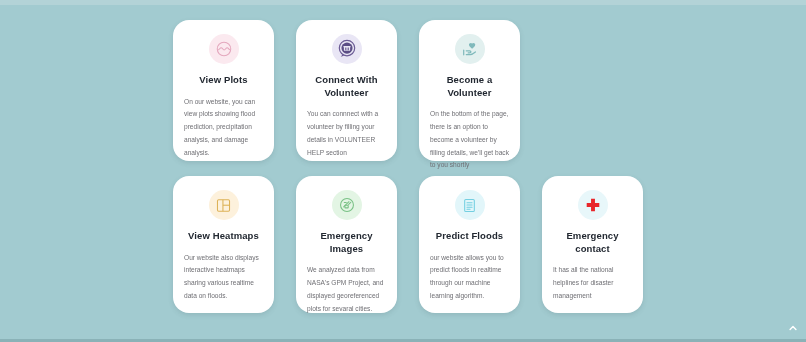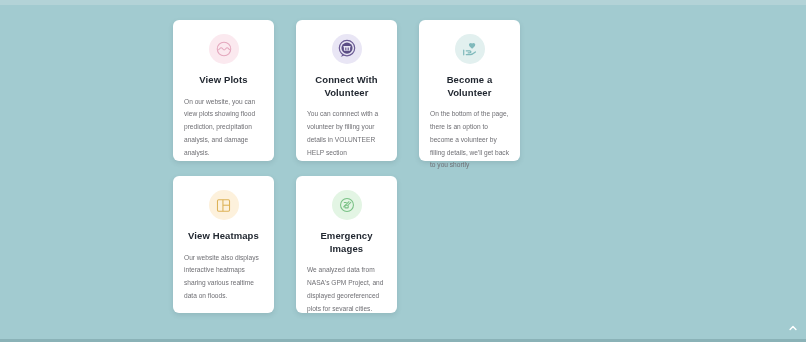--- a/index.html
+++ b/index.html
@@ -47,21 +47,21 @@
     display: flex;
     gap: 22px;
     align-items: flex-start;
   }
   .card-row + .card-row {
     margin-top: 15px;
   }
   .card {
     width: 101px;
     background: #ffffff;
-    border-radius: 6px;
+    border-radius: 16px;
     box-shadow: 0 2px 5px rgba(60,90,95,0.16);
     padding: 14px 11px 14px 11px;
     box-sizing: border-box;
   }
   .card-icon-wrap {
     display: flex;
     justify-content: center;
     margin-bottom: 10px;
   }
   .icon-circle {
@@ -206,21 +206,52 @@
                 <path d="M14.2 11.2 17 8.4"></path>
                 <path d="M8.4 8.6h2.6"></path>
               </svg>
             </span>
           </div>
         </div>
         <h3 class="card-title">Emergency Images</h3>
         <p class="card-body">We analyzed data from NASA's GPM Project, and displayed georeferenced plots for sevaral cities.</p>
       </div>
 
-
+      <div class="card h2">
+        <div class="card-icon-wrap">
+          <div class="icon-circle" style="background:#e2f6fa">
+            <span>
+              <svg width="17" height="17" viewBox="0 0 24 24" fill="none" stroke="#74cfe1" stroke-width="1.5" stroke-linecap="round" stroke-linejoin="round">
+                <rect x="5.2" y="3.4" width="13.6" height="17.2" rx="1.6"></rect>
+                <path d="M8.4 8.2h7.2"></path>
+                <path d="M8.4 11.4h7.2"></path>
+                <path d="M8.4 14.6h7.2"></path>
+                <path d="M8.4 17.4h4.4"></path>
+              </svg>
+            </span>
+          </div>
+        </div>
+        <h3 class="card-title">Predict Floods</h3>
+        <p class="card-body">our website allows you to predict floods in realtime through our machine learning algorithm.</p>
+      </div>
+
+      <div class="card h2">
+        <div class="card-icon-wrap">
+          <div class="icon-circle" style="background:#e8f7fa">
+            <span>
+              <svg width="18" height="18" viewBox="0 0 24 24">
+                <path d="M9.4 3.6h5.2v5.8h5.8v5.2h-5.8v5.8H9.4v-5.8H3.6V9.4h5.8Z" fill="#e8262b"></path>
+              </svg>
+            </span>
+          </div>
+        </div>
+        <h3 class="card-title">Emergency
+contact</h3>
+        <p class="card-body">It has all the national helplines for disaster management</p>
+      </div>
 
     </div>
 
   </div>
 
   <div class="scroll-top">
     <span>
       <svg width="10" height="10" viewBox="0 0 24 24" fill="none" stroke="#ffffff" stroke-width="3.4" stroke-linecap="round" stroke-linejoin="round">
         <path d="M5 15.5 12 8.5 19 15.5"></path>
       </svg>

